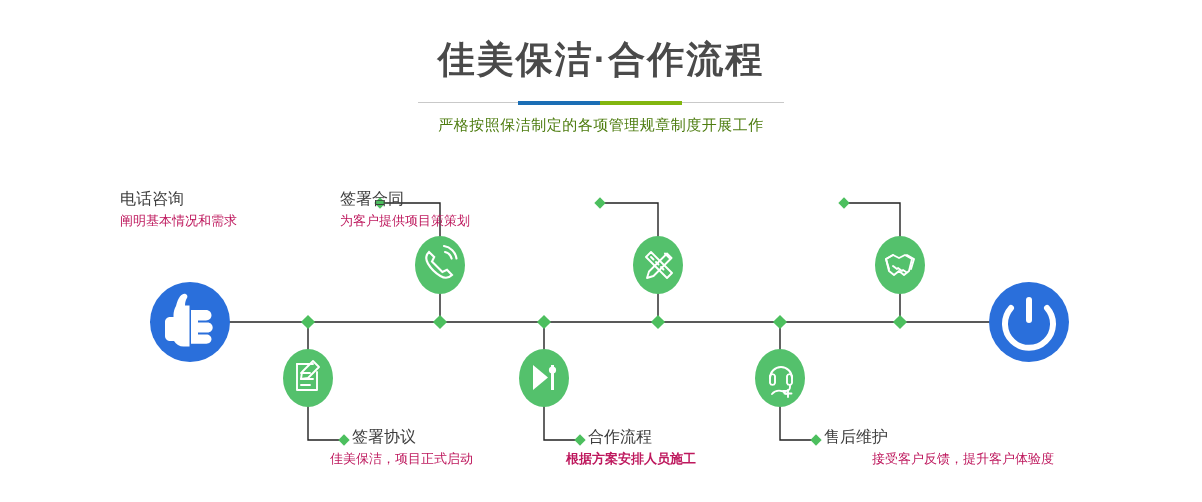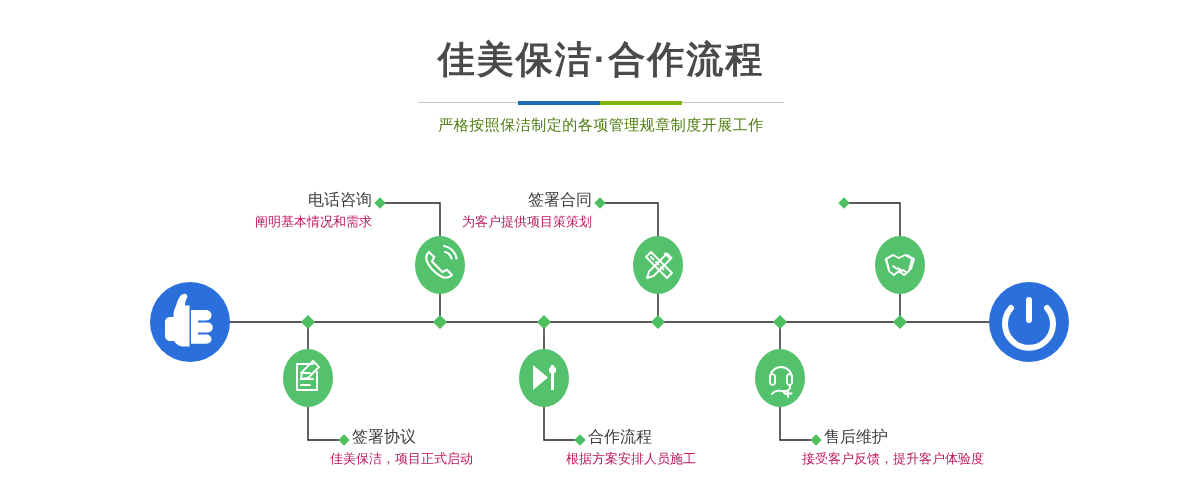--- a/index.html
+++ b/index.html
@@ -39,21 +39,21 @@
     font-size:15px;line-height:20px;color:#4d7c0f;margin-top:10px;letter-spacing:.5px;
   }
 
   
   #diagram{position:absolute;left:0;top:0;width:1202px;height:502px;}
 
   
   .lbl{position:absolute;white-space:nowrap;}
   .lbl .t1{font-size:16px;color:#3d3d3d;line-height:20px;}
   .lbl .t2{font-size:13px;color:#be185d;line-height:18px;margin-top:3px;}
-  .lbl.top{text-align:right;}
+  .lbl.top{text-align:left;font-family:Liberation Mono, monospace;}
   .lbl.bot{text-align:left;}
   .lbl.bot .t2{margin-left:0;}
 </style>
 </head>
 <body>
 
 <div id="stage">
 
   <div class="header">
     <div class="title">佳美保洁·合作流程</div>
@@ -197,21 +197,21 @@
   </div>
 
 
   <div class="lbl bot" style="left:352px;top:427px;width:260px;">
     <div class="t1">签署协议</div>
     <div class="t2" style="margin-left:-22px;">佳美保洁，项目正式启动</div>
   </div>
 
   <div class="lbl bot" style="left:588px;top:427px;width:260px;">
     <div class="t1">合作流程</div>
-    <div class="t2" style="margin-left:-22px;">根据方案安排人员施工</div>
+    <div class="t2" style="margin-left:-22px;font-weight:bold;">根据方案安排人员施工</div>
   </div>
 
   <div class="lbl bot" style="left:824px;top:427px;width:300px;">
     <div class="t1">售后维护</div>
-    <div class="t2" style="margin-left:-22px;">接受客户反馈，提升客户体验度</div>
+    <div class="t2" style="margin-left:-22px;text-align:center;">接受客户反馈，提升客户体验度</div>
   </div>
 
 </div>
 
 </body></html>

